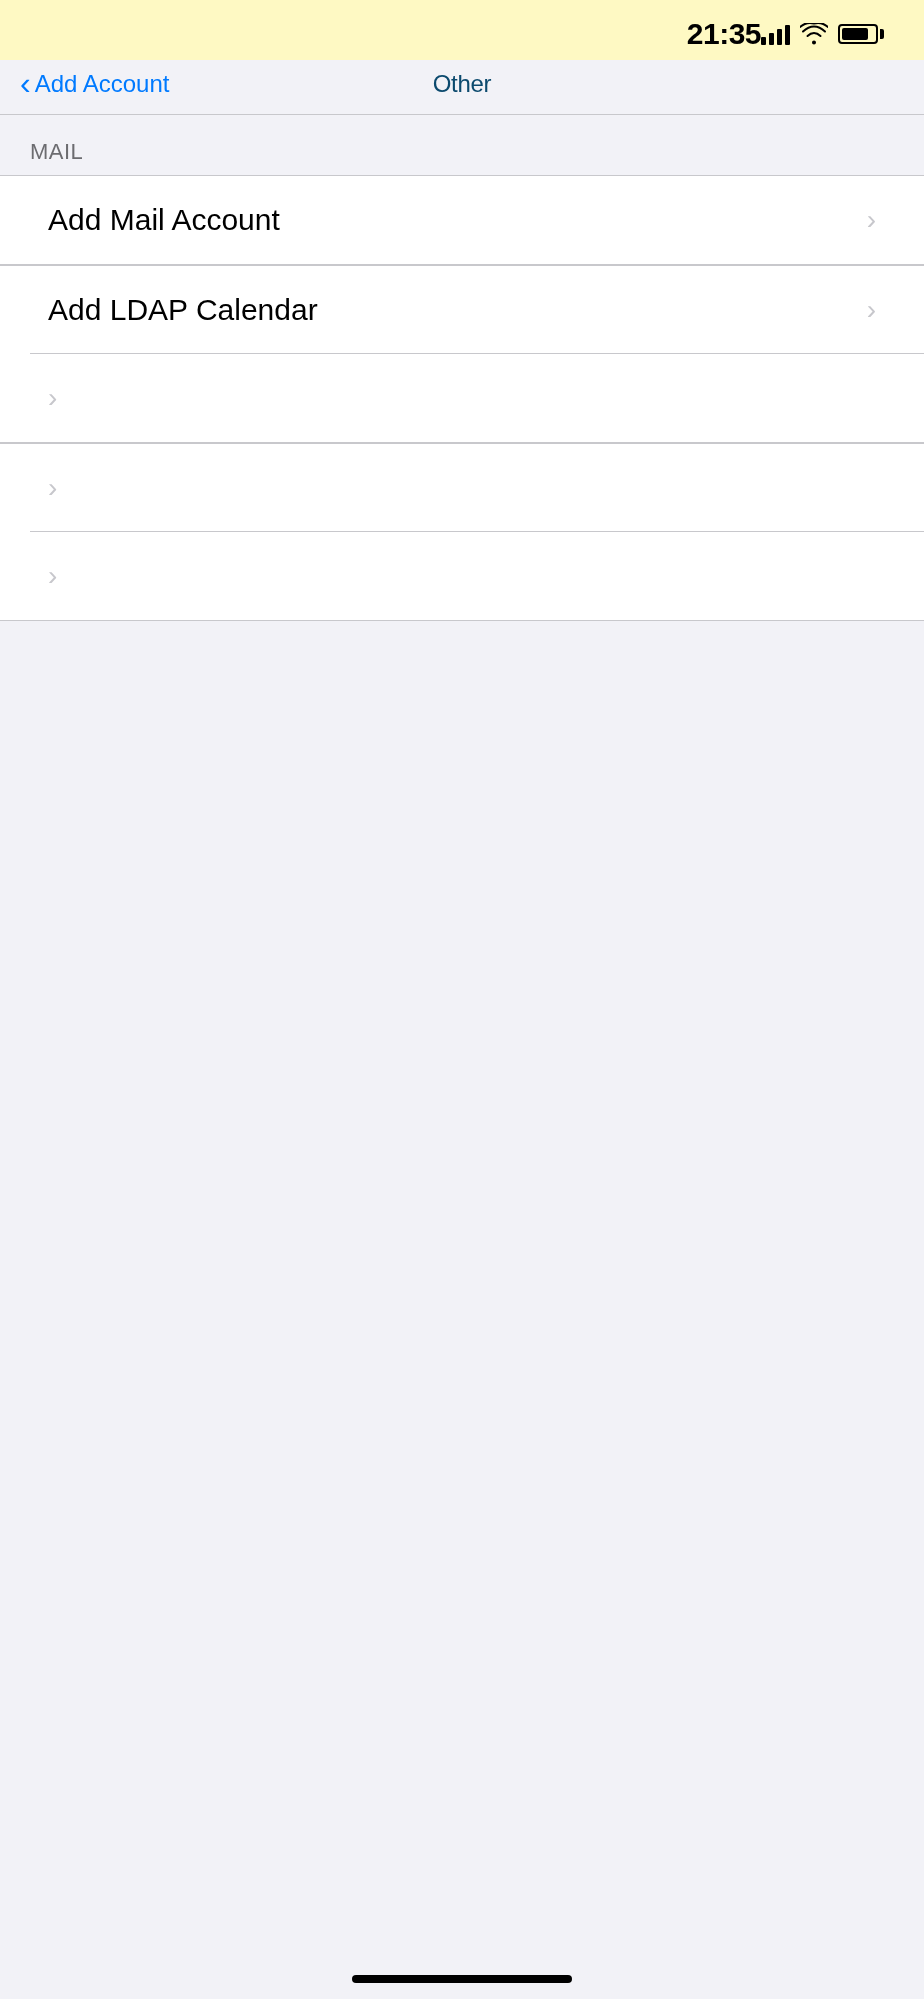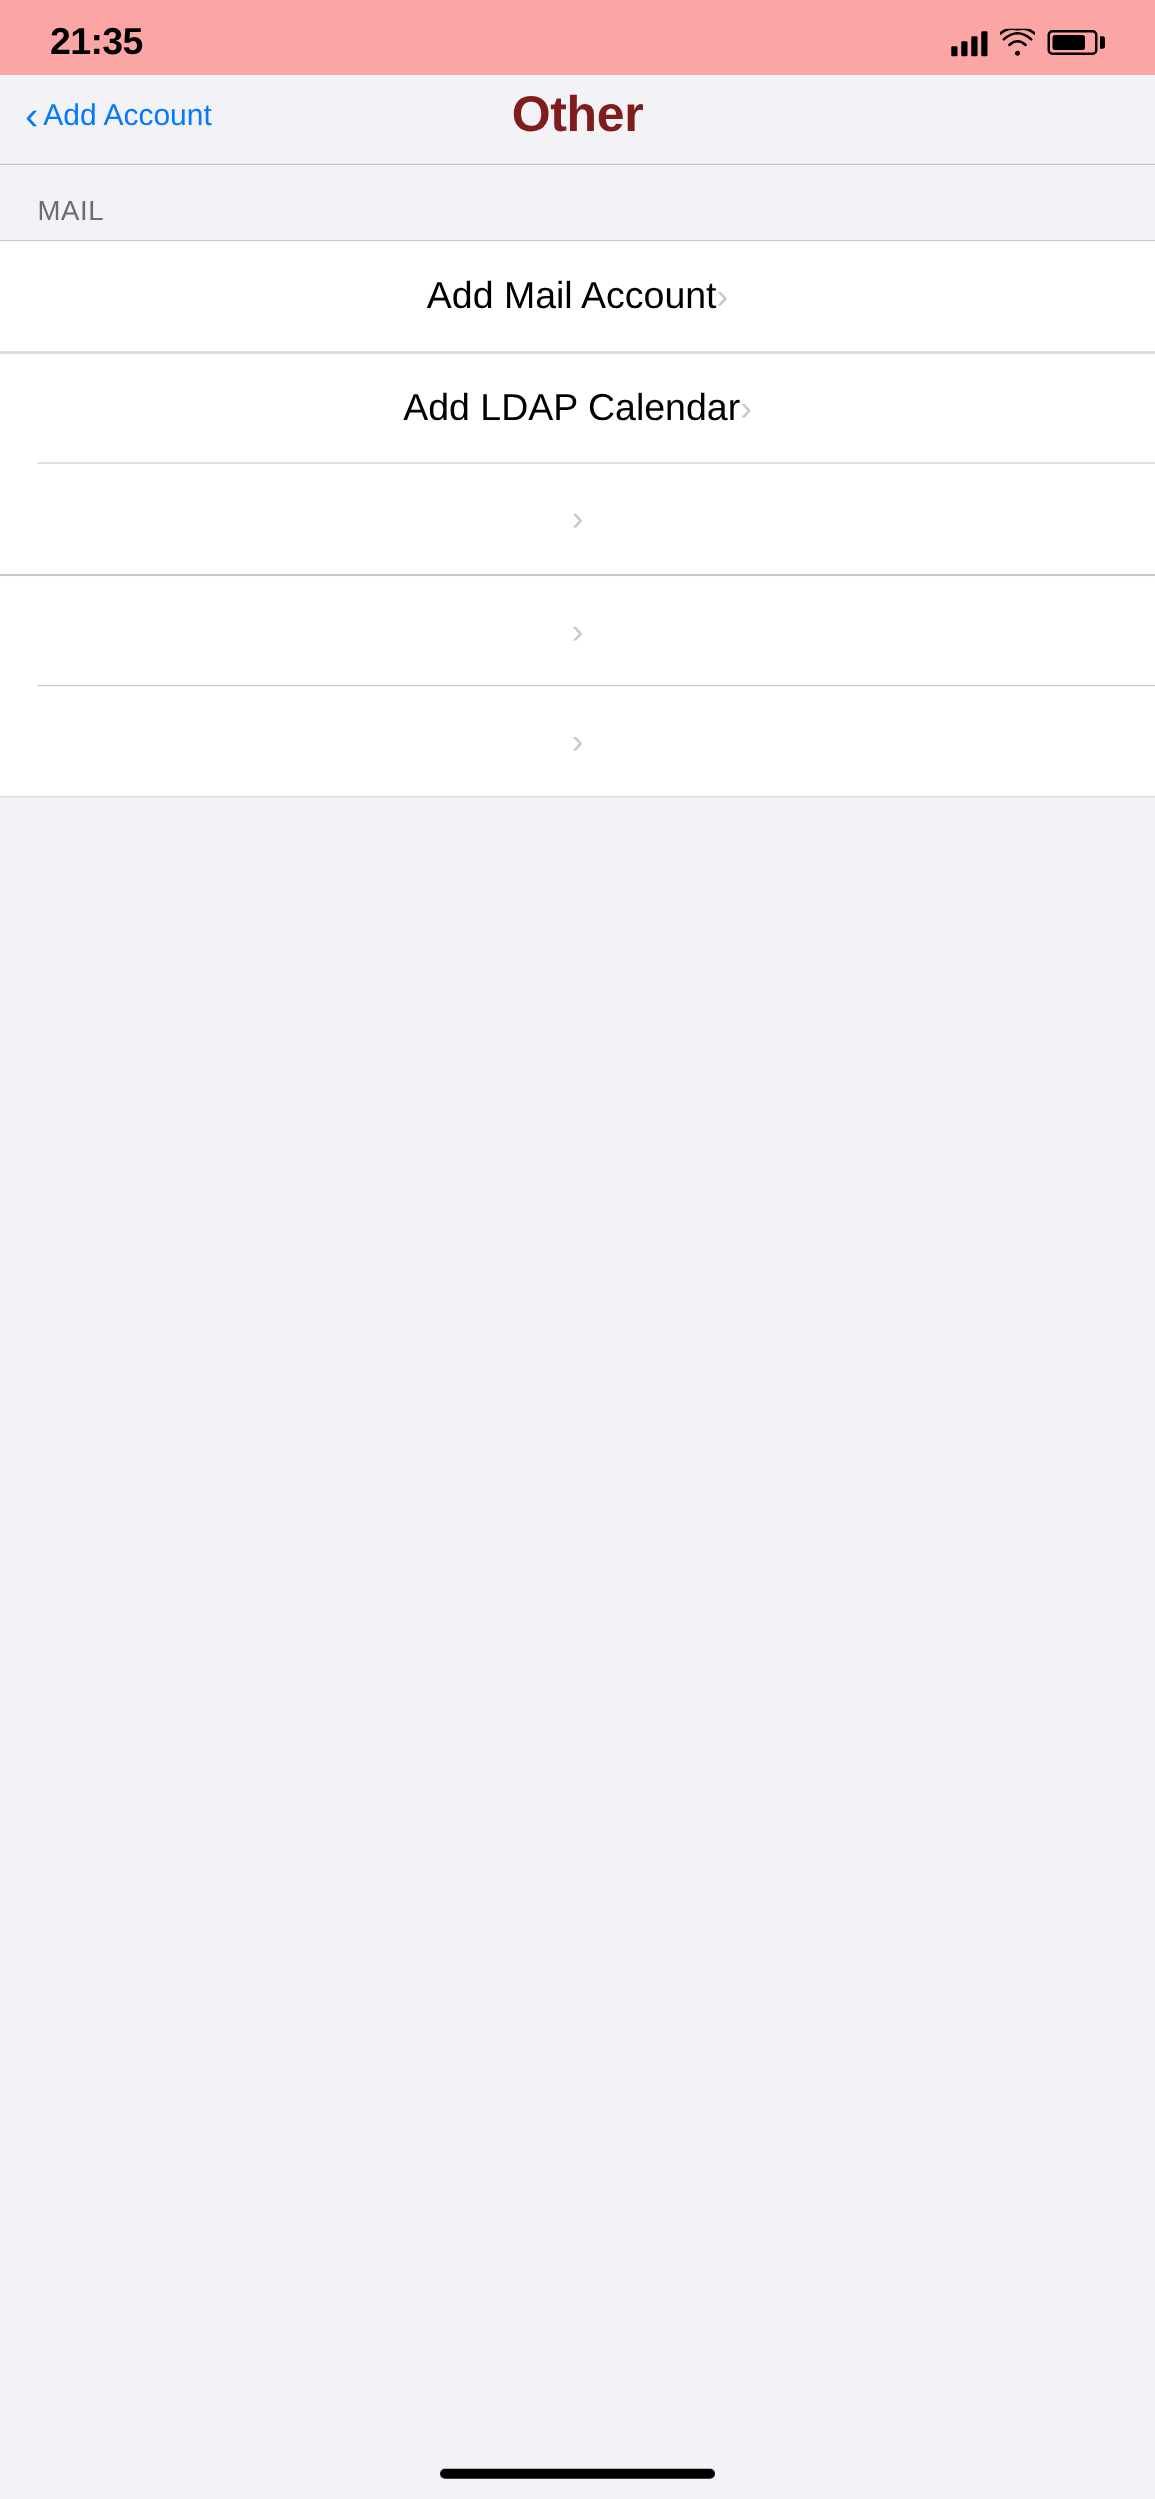--- a/index.html
+++ b/index.html
@@ -13,24 +13,24 @@
       width: 924px;
       min-height: 1999px;
       background-color: #f2f2f7;
       font-family: -apple-system, 'SF Pro Text', 'Helvetica Neue', Arial, sans-serif;
       overflow-x: hidden;
     }
 
     
     .status-bar {
       display: flex;
-      justify-content: space-between;
+      justify-content: flex-end;
       align-items: center;
       padding: 18px 40px 10px 40px;
-      background-color: #fca5a5;
+      background-color: #fef9c3;
       height: 60px;
     }
 
     .status-time {
       font-size: 30px;
       font-weight: 600;
       color: #000;
       letter-spacing: -0.5px;
     }
 
@@ -118,23 +118,23 @@
       line-height: 1;
       margin-top: -2px;
     }
 
     .nav-back-text {
       font-size: 24px;
       color: #007aff;
     }
 
     .nav-title {
-      font-size: 40px;
-      font-weight: 700;
-      color: #7f1d1d;
+      font-size: 24px;
+      font-weight: 400;
+      color: #0c4a6e;
       letter-spacing: -0.3px;
     }
 
     
     .section-group {
       margin-top: 0;
     }
 
     .section-header {
       padding: 24px 30px 10px 30px;
@@ -152,22 +152,22 @@
 
     .section-list {
       background-color: #ffffff;
       border-top: 1px solid #c8c8cc;
       border-bottom: 1px solid #c8c8cc;
     }
 
     .list-item {
       display: flex;
       align-items: center;
-      justify-content: center;
-      padding: 0 18px;
+      justify-content: space-between;
+      padding: 0 48px;
       height: 88px;
       background-color: #ffffff;
       cursor: pointer;
       position: relative;
     }
 
     .list-item:not(:last-child)::after {
       content: '';
       position: absolute;
       bottom: 0;

